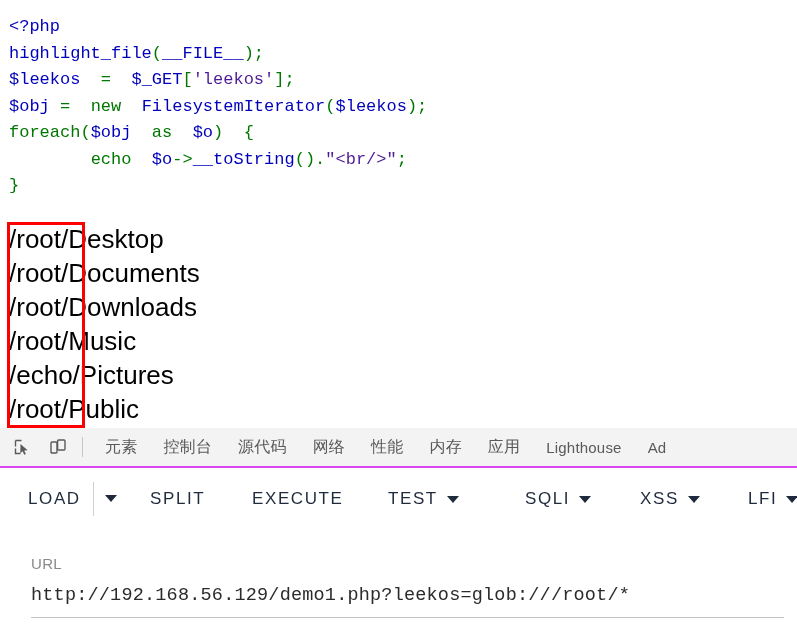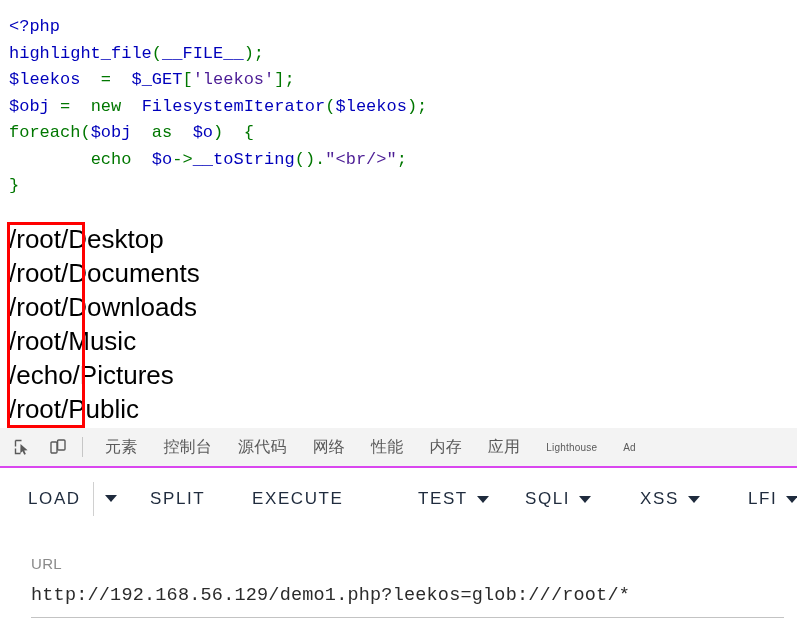--- a/index.html
+++ b/index.html
@@ -87,21 +87,21 @@
     margin: 0 9px 0 10px;
   }
   .dt-tab {
     font-size: 16px;
     color: #5a5a5a;
     padding: 0 13px;
     white-space: nowrap;
     cursor: pointer;
     letter-spacing: .2px;
   }
-  .dt-tab.latin { font-size: 10px; }
+  .dt-tab.latin { font-size: 15px; }
 
   
   #action-toolbar {
     position: absolute;
     left: 0; top: 469px;
     width: 797px;
     height: 60px;
     background: #ffffff;
     display: flex;
     align-items: center;
@@ -208,21 +208,21 @@
       <span>LOAD</span>
     </div>
     <div class="tb-sep" style="position: absolute; left: 93px; top: 13px;"></div>
     <div style="position: absolute; left: 105px; top: 26px; width: 0px; height: 0px; border-left: 6px solid transparent; border-right: 6px solid transparent; border-top: 7px solid rgb(31, 43, 61); cursor: pointer;"></div>
     <div class="tb-btn" style="position: absolute; left: 150px; top: 20px;">
       <span>SPLIT</span>
     </div>
     <div class="tb-btn" style="position: absolute; left: 252px; top: 20px;">
       <span>EXECUTE</span>
     </div>
-    <div class="tb-btn" style="position: absolute; left: 418px; top: 20px;">
+    <div class="tb-btn" style="position: absolute; left: 388px; top: 20px;">
       <span>TEST</span>
       <span class="caret"></span>
     </div>
     <div class="tb-btn" style="position: absolute; left: 525px; top: 20px;">
       <span>SQLI</span>
       <span class="caret"></span>
     </div>
     <div class="tb-btn" style="position: absolute; left: 640px; top: 20px;">
       <span>XSS</span>
       <span class="caret"></span>

